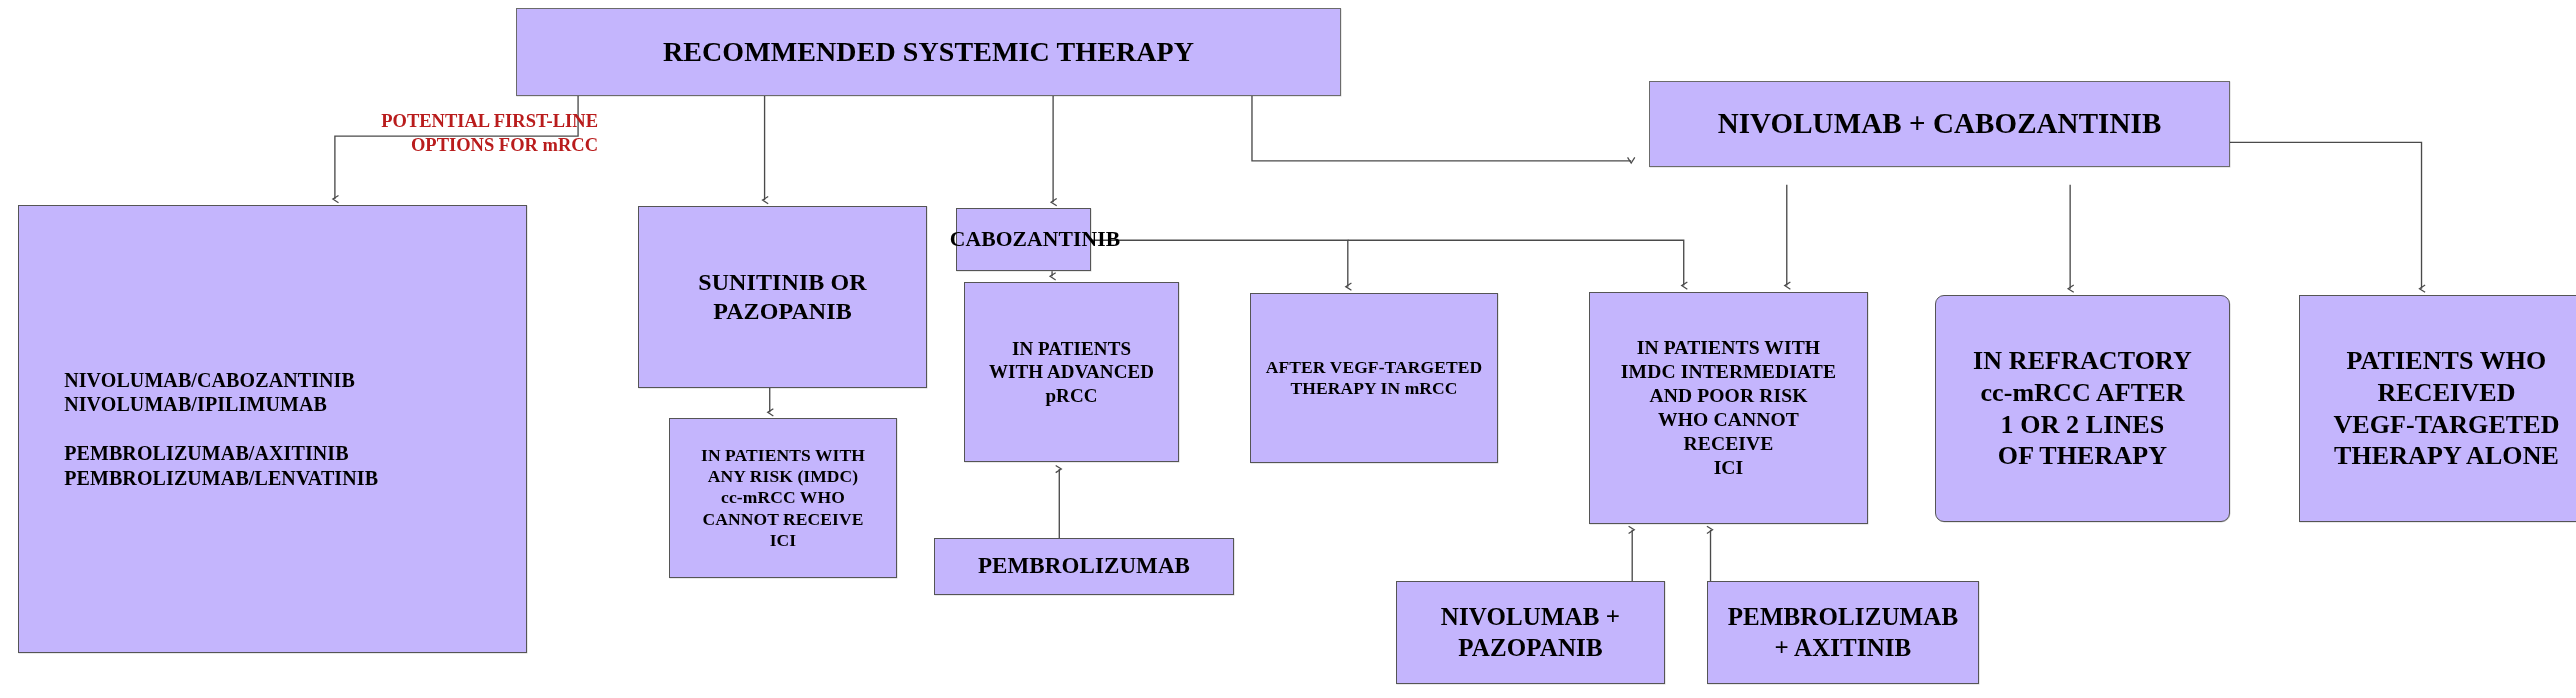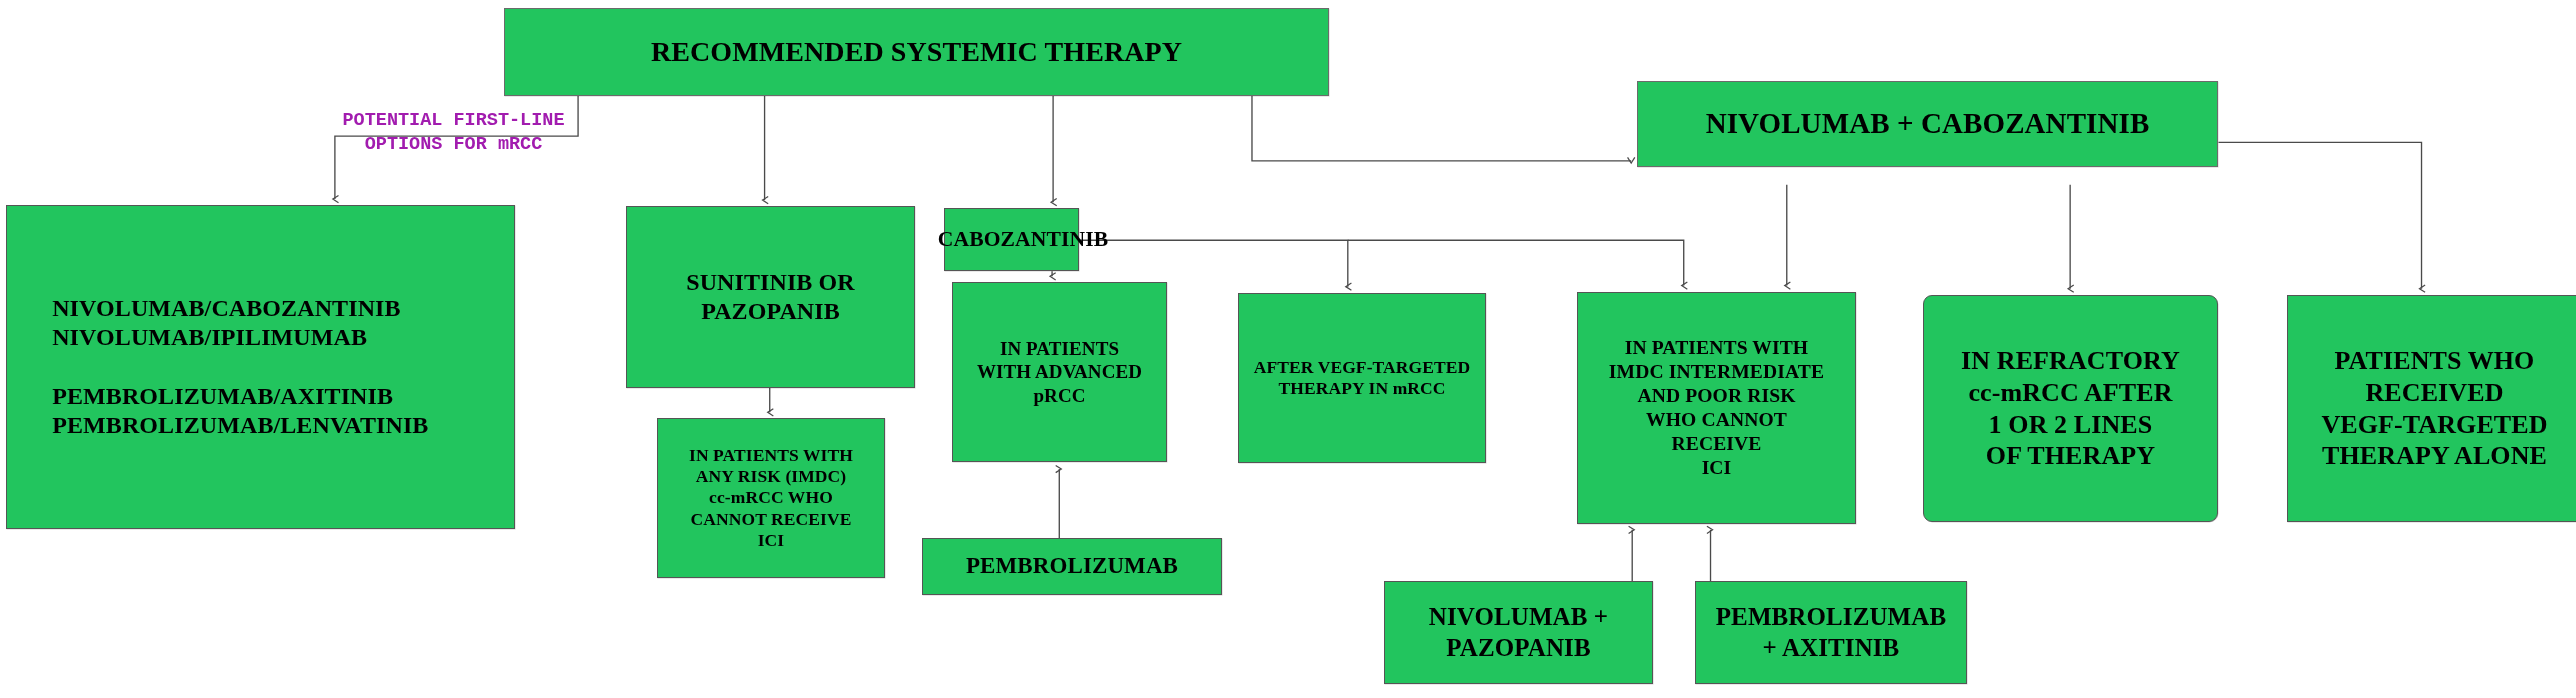--- a/index.html
+++ b/index.html
@@ -11,56 +11,57 @@
     position: relative;
     width: 2607px;
     height: 699px;
     background: #ffffff;
     font-family: "Liberation Serif", "DejaVu Serif", serif;
     overflow: hidden;
   }
   .node {
     position: absolute;
     box-sizing: border-box;
-    background: #22c55e;
+    background: #c4b5fd;
     border: 1px solid #6b6b6b;
     display: flex;
     align-items: center;
     justify-content: center;
     text-align: center;
     color: #000000;
     font-weight: bold;
     line-height: 1.22;
     letter-spacing: 0.1px;
     white-space: pre-line;
     box-shadow: 0.5px 0.5px 0 rgba(0,0,0,0.18);
+    margin-left: 12px;
   }
   .node.thin { border-width: 0.5px; border-color: #555; }
   svg.wires {
     position: absolute;
     left: 0; top: 0;
     width: 2607px;
     height: 699px;
     pointer-events: none;
   }
   .label-note {
     position: absolute;
-    color: #a21caf;
+    color: #b91c1c;
     font-weight: bold;
-    text-align: center;
+    text-align: right;
     line-height: 1.30;
     white-space: pre-line;
-    font-family: Liberation Mono, monospace;
+    font-family: Liberation Serif, serif;
   }
 
   
   #n-title          { left: 504px;  top: 8.2px;   width: 825px; height: 88px; font-size: 28px; }
   #n-nivocabo       { left: 1637px; top: 81px;  width: 581px; height: 86px; font-size: 29px; }
 
-  #n-firstline      { left: 6.2px;   top: 205px;  width: 509px;  height: 324px; font-size: 24px; text-align: left; justify-content: flex-start; padding-left: 45px; }
+  #n-firstline      { left: 6.2px;   top: 205px;  width: 509px;  height: 448px; font-size: 20px; text-align: left; justify-content: flex-start; padding-left: 45px; }
   #n-sunipazo       { left: 626px; top: 206px;  width: 289px;  height: 182px; font-size: 24px; }
   #n-cabo           { left: 944px; top: 208px;  width: 135px;  height: 63px; font-size: 21.6px; padding-left: 23px; }
 
   #n-anyrisk        { left: 657px; top: 418px;  width: 228px;  height: 160px; font-size: 17.5px; }
   #n-prcc           { left: 952px; top: 282px;  width: 215px;  height: 180px; font-size: 19px; }
   #n-pembro         { left: 922px; top: 538px; width: 300px;  height: 57px; font-size: 23px; }
 
   #n-vegfaftermrcc  { left: 1238px; top: 293px;  width: 248px;  height: 170px; font-size: 17.5px; text-align: center; }
   #n-imdc           { left: 1577px; top: 292px;  width: 279px;  height: 232px; font-size: 19.6px; }
   #n-refractory     { left: 1923px; top: 295px;  width: 295px;  height: 227px; font-size: 26px; border-radius: 9px; }

